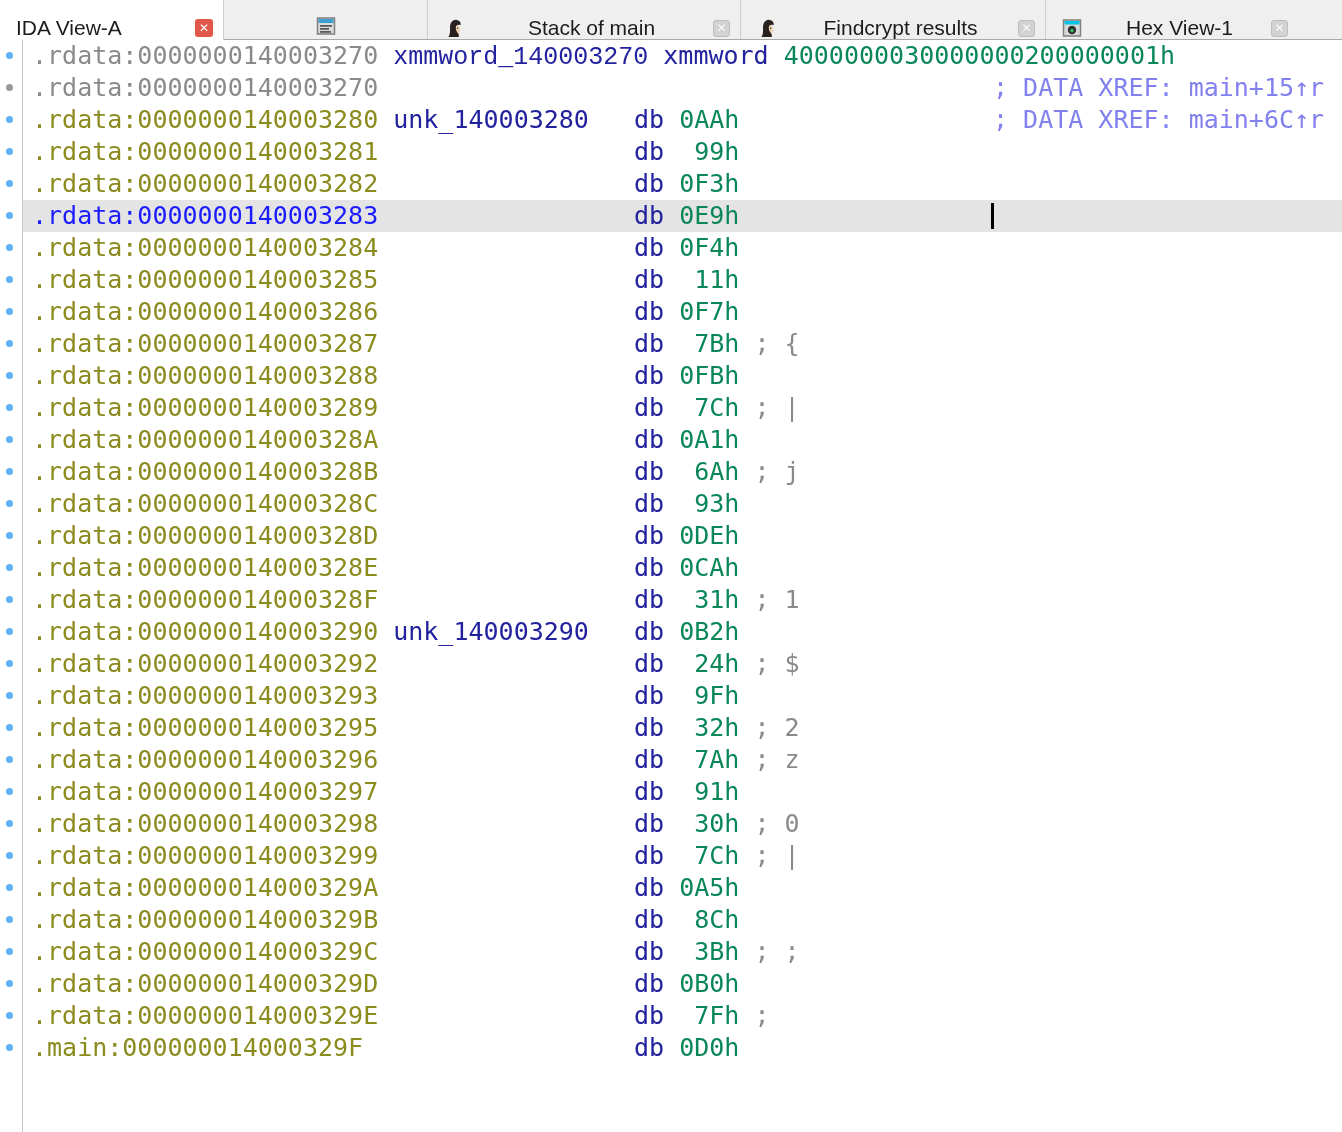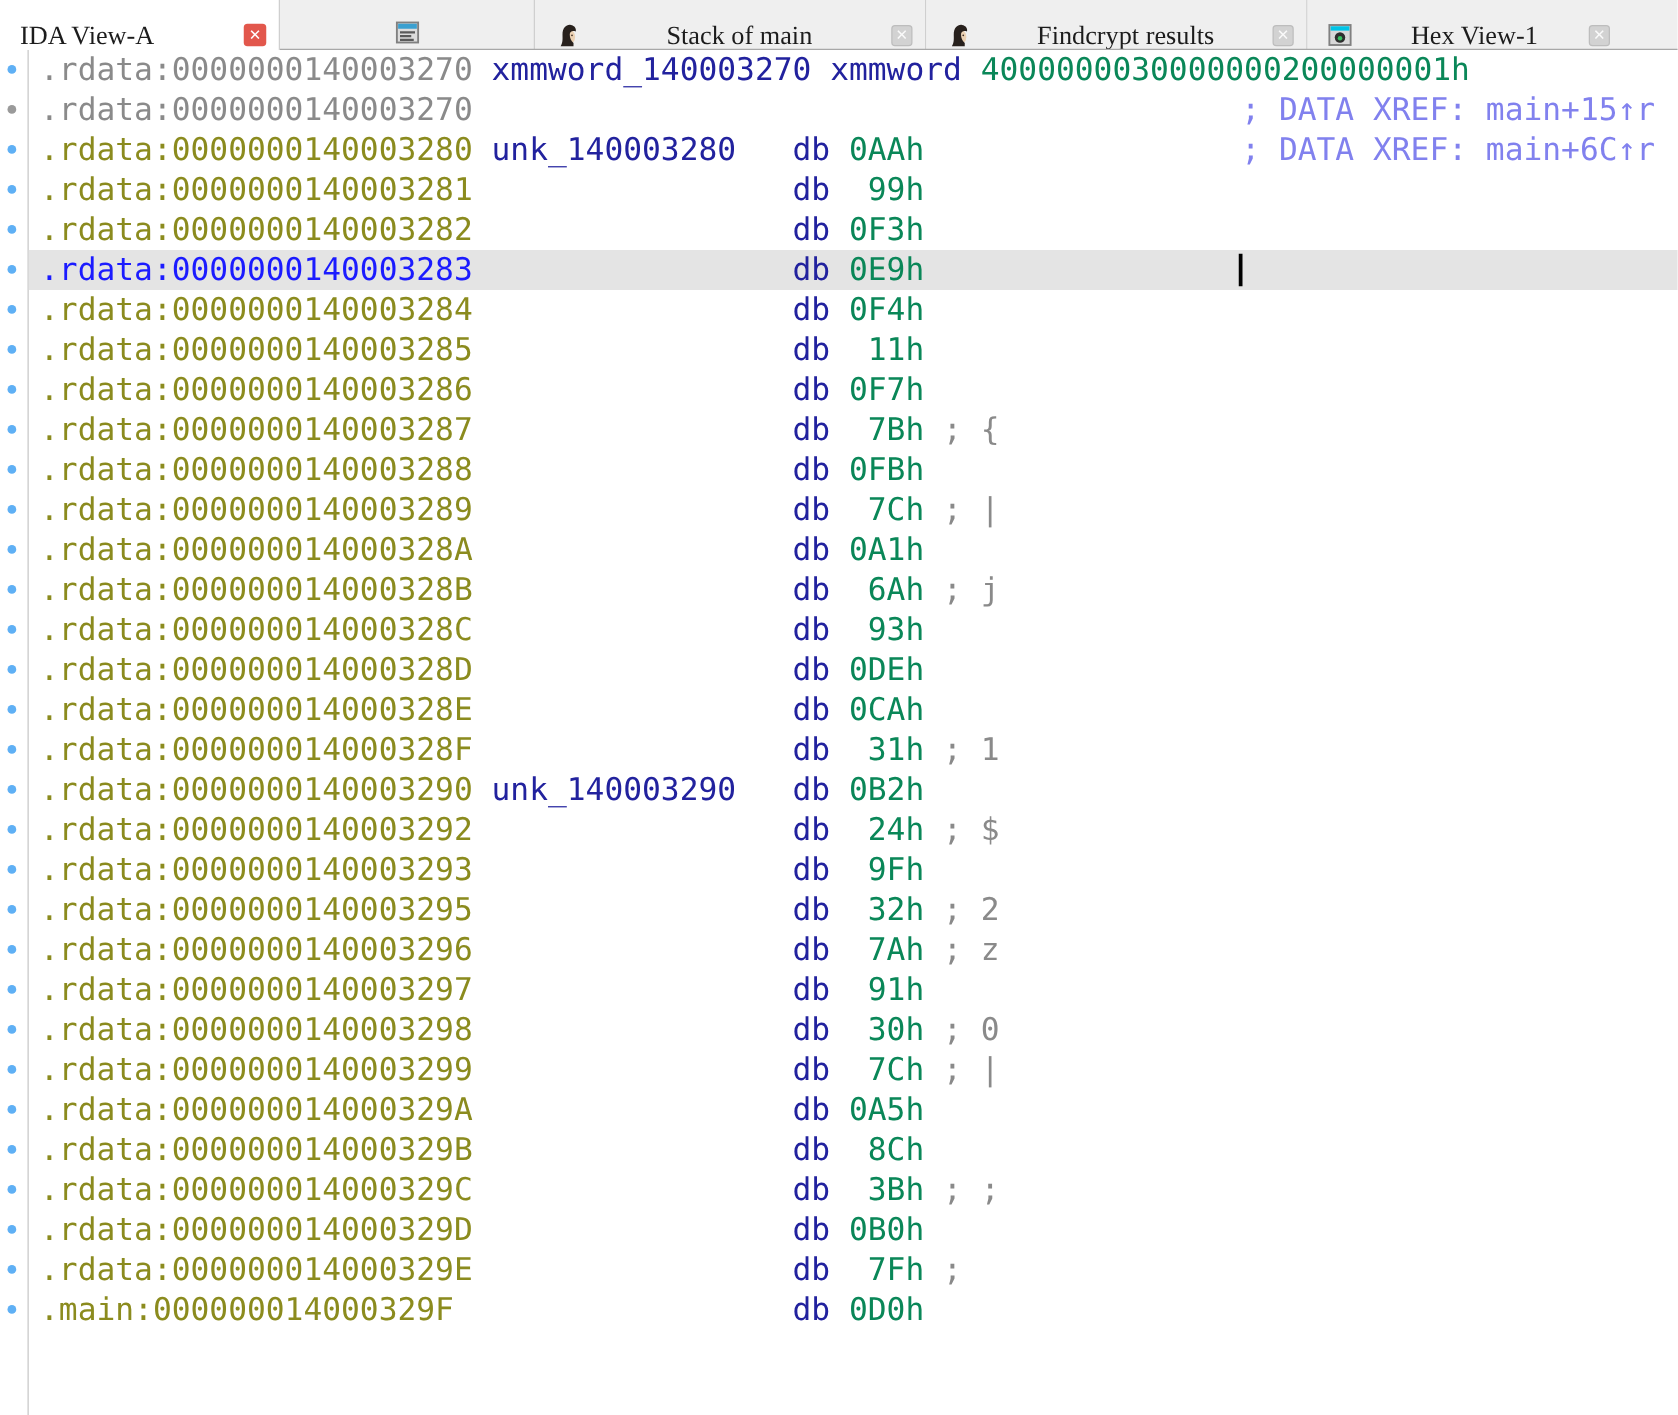--- a/index.html
+++ b/index.html
@@ -7,21 +7,21 @@
               font-family:"DejaVu Sans Mono", monospace; }
 
   
   .tabbar { position:absolute; top:0; left:0; width:1342px; height:40px;
             display:flex; background:#efefef; }
   .tabbar::after { content:''; position:absolute; left:0; right:0; bottom:0;
                    height:1px; background:#a8a8a8; }
   .tab { position:relative; height:40px; display:flex; align-items:center;
          justify-content:space-between; padding:16px 10px 0 16px;
          background:#efefef; border-right:1px solid #cfcfcf;
-         font-family:Liberation Serif, serif; font-size:21px; color:#1c1c1c; }
+         font-family:Liberation Sans, sans-serif; font-size:21px; color:#1c1c1c; }
   .tab.active { background:#ffffff; z-index:2; border-right:1px solid #cfcfcf; }
   .tab:nth-child(1){ width:224px; }
   .tab:nth-child(2){ width:204px;flex-direction:column; }
   .tab:nth-child(3){ width:313px; }
   .tab:nth-child(4){ width:305px; }
   .tab:nth-child(5){ width:244px; border-right:none; padding-right:2px; }
   .tab .tab-label { white-space:nowrap; flex:1; text-align:center; }
   .tab.active .tab-label { text-align:left; }
   .tab-icon { width:20px; height:20px; flex:0 0 auto; margin-right:6px; }
   .close-box { width:18px; height:18px; flex:0 0 auto; border-radius:3px;
@@ -43,21 +43,21 @@
          border-radius:50%; }
   .dot.blue { background:var(--dot_blue); }
   .dot.gray { background:var(--dot_gray); }
 
   .addr { display:inline-block; width:24ch; color:var(--address_olive); }
   .addr.ac-gray { color:var(--address_gray); }
   .addr.ac-blue { color:var(--address_active); }
   .lbl  { display:inline-block; width:16ch; color:var(--keyword_navy); }
   .kw   { display:inline-block; width:2ch;  color:var(--keyword_navy); }
   .val  { display:inline-block; width:5ch; text-align:right; color:var(--value_green); }
-  .lblw { color:var(--keyword_navy); }
+  .lblw { color:var(--keyword_navy);font-family:Liberation Mono, monospace; }
   .kww  { color:var(--keyword_navy); margin-left:1ch;text-align:center; }
   .valw { color:var(--value_green);  margin-left:1ch; }
   .cmt  { color:var(--comment_gray); padding-left:1ch; }
   .xref { position:absolute; left:970px; top:0; color:var(--xref_lavender); }
   .caret{ position:absolute; left:968px; top:3px; width:3px; height:26px;
           background:#000000; }
 </style>
 </head>
 <body>
 

